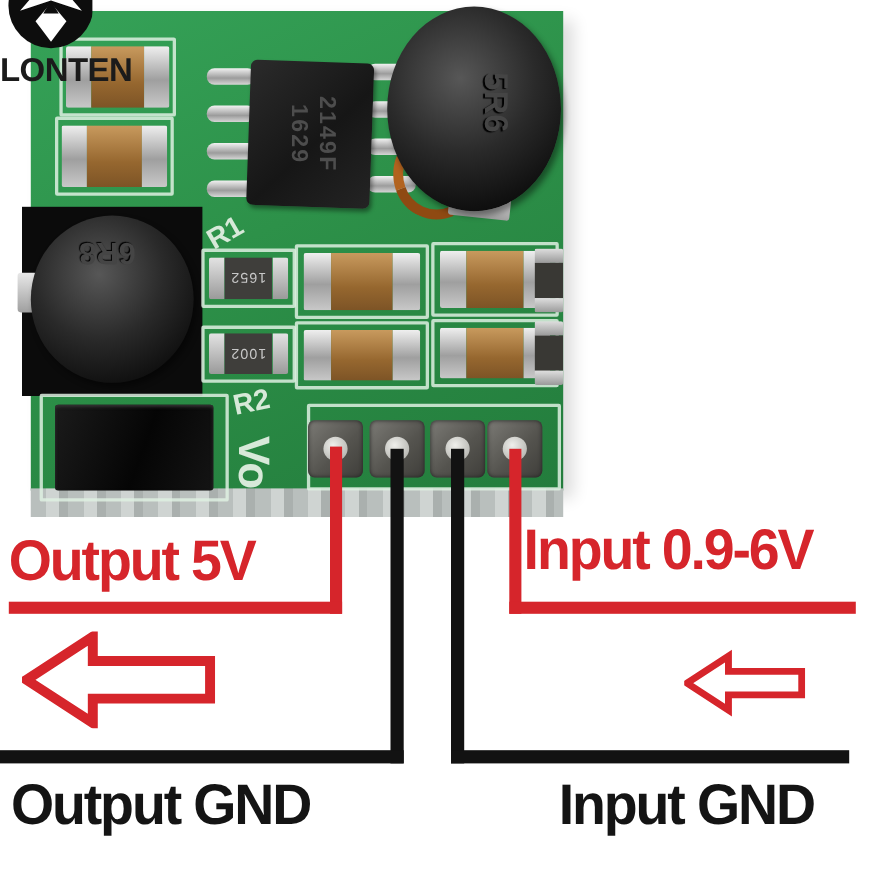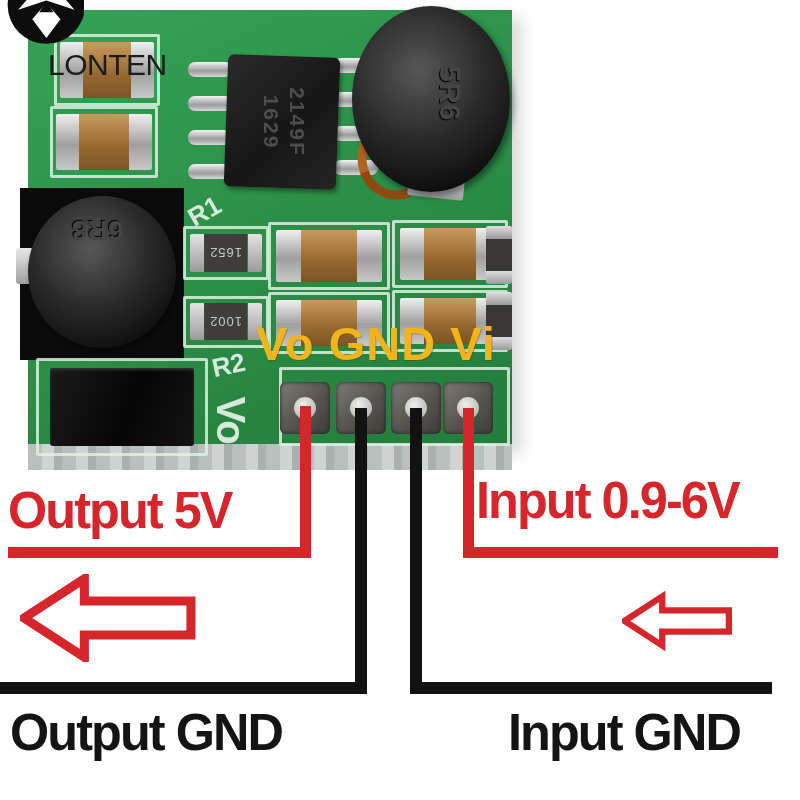--- a/index.html
+++ b/index.html
@@ -65,22 +65,22 @@
        transform:scaleX(.97);transform-origin:left;white-space:nowrap;}
   .ann.red{color:var(--annotation-red,#d6252b);}
   .ann.black{color:#141414;}
   .pin-overlay{position:absolute;left:256px;top:316px;z-index:5;font-weight:bold;font-size:47px;
        color:var(--pin-overlay-yellow,#f1b41a);letter-spacing:1px;white-space:nowrap;
        text-shadow:1px 1px 0 rgba(90,60,0,.35);}
 
   .arrow-svg{position:absolute;z-index:7;}
 
   
-  .brand-text{position:absolute;left:0px;top:48px;z-index:8;font-size:30px;font-weight:400;
-       letter-spacing:-.5px;color:#1b1b1b;padding-left:48px;}
+  .brand-text{position:absolute;left:0px;top:48px;z-index:8;font-size:30px;font-weight:700;
+       letter-spacing:-.5px;color:#1b1b1b;}
 </style>
 </head>
 <body>
 
 <div id="canvas" data-interactable="false">
 
   <div class="pcb" data-interactable="false"></div>
   <div class="pcb-edge" data-interactable="false"></div>
 
   <div class="silk-box" style="left:54px;top:34px;width:106px;height:72px;" data-interactable="false"></div>
@@ -184,21 +184,20 @@
   <div class="pad" style="left:336px;top:382px;" data-interactable="false">
       <div class="hole" data-interactable="false"></div>
     </div>
   <div class="pad" style="left:391px;top:382px;" data-interactable="false">
       <div class="hole" data-interactable="false"></div>
     </div>
   <div class="pad" style="left:443px;top:382px;" data-interactable="false">
       <div class="hole" data-interactable="false"></div>
     </div>
 
-  <div class="pin-overlay" data-interactable="false">Vo GND Vi</div>
 
   <div class="wire red" style="left:300px;top:406px;width:11px;height:152px;" data-interactable="false"></div>
   <div class="wire red" style="left:8px;top:547px;width:303px;height:11px;" data-interactable="false"></div>
   <div class="wire red" style="left:463px;top:408px;width:11px;height:150px;" data-interactable="false"></div>
   <div class="wire red" style="left:463px;top:547px;width:315px;height:11px;" data-interactable="false"></div>
   <div class="wire black" style="left:355px;top:408px;width:12px;height:286px;" data-interactable="false"></div>
   <div class="wire black" style="left:0px;top:682px;width:367px;height:12px;" data-interactable="false"></div>
   <div class="wire black" style="left:410px;top:408px;width:12px;height:286px;" data-interactable="false"></div>
   <div class="wire black" style="left:410px;top:682px;width:362px;height:12px;" data-interactable="false"></div>
 

